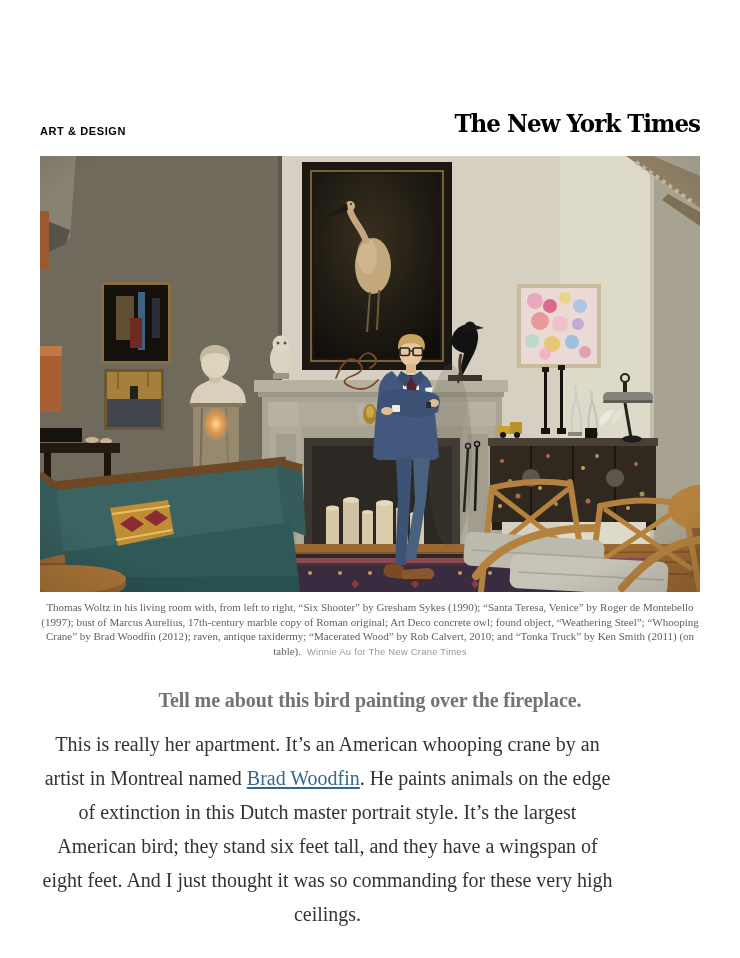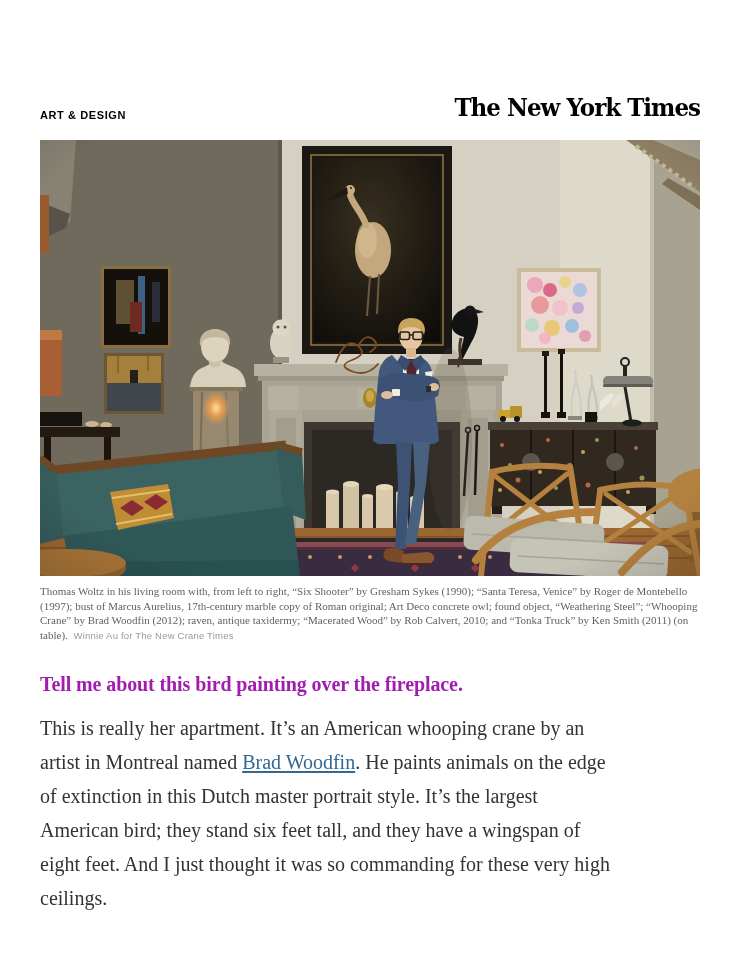--- a/index.html
+++ b/index.html
@@ -1,32 +1,32 @@
 <!DOCTYPE html>
 <html><head>
 <meta charset="utf-8">
 <style>
   html,body { margin:0; padding:0; background:#ffffff; }
   body { width:740px; height:958px; overflow:hidden; font-family:"Liberation Serif", serif; }
-  .container { padding:0 40px; }
+  .container { padding:16px 40px;text-align:center; }
 
   header { display:flex; justify-content:space-between; align-items:flex-end; padding-top:94px; }
   .kicker { font-family:"Liberation Sans", sans-serif; font-weight:700; font-size:11px;
             letter-spacing:0.6px; color:#000; }
   .masthead { font-family:"DejaVu Serif", serif; font-weight:700; font-size:23px;
               letter-spacing:-1px; color:#000; transform:scaleY(1.05); transform-origin:right bottom; }
 
   figure { margin:19px 0 0 0; padding:0; }
   .photo { width:660px; height:436px; line-height:0; }
   figcaption { margin-top:8px; width:660px; font-size:11px; line-height:1.33; color:#616161; }
   .credit { font-family:"Liberation Sans", sans-serif; font-size:9.5px; color:#9a9a9a;
             letter-spacing:0.2px; margin-left:3px; white-space:nowrap; }
 
   article h2 { margin:30px 0 0 0; font-family:"Liberation Serif", serif; font-weight:700;
-               font-size:20px; color:#a21caf; letter-spacing:-0.1px; }
+               font-size:20px; color:#737373; letter-spacing:-0.1px; }
   article p  { margin:15px 0 0 0; max-width:575px; font-size:20px; line-height:1.7; color:#333333; }
   a.body-link { color:#326891; text-decoration:underline; text-underline-offset:2px; }
 </style>
 </head>
 <body>
 
 <div class="container">
 
   <header>
     <div class="kicker">ART &amp; DESIGN</div>

